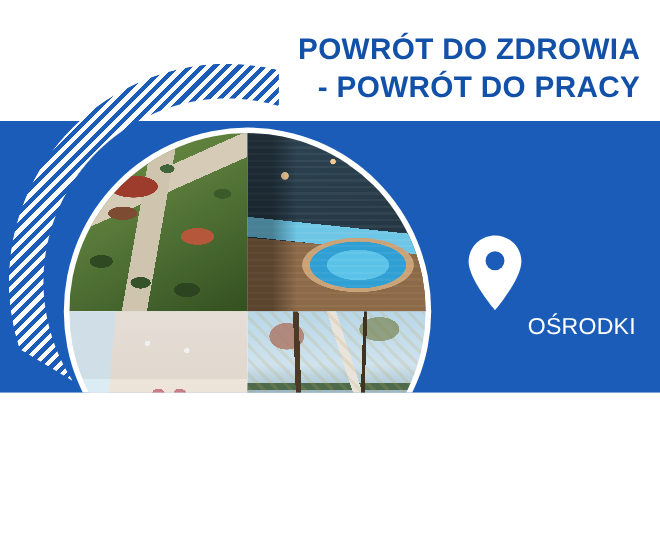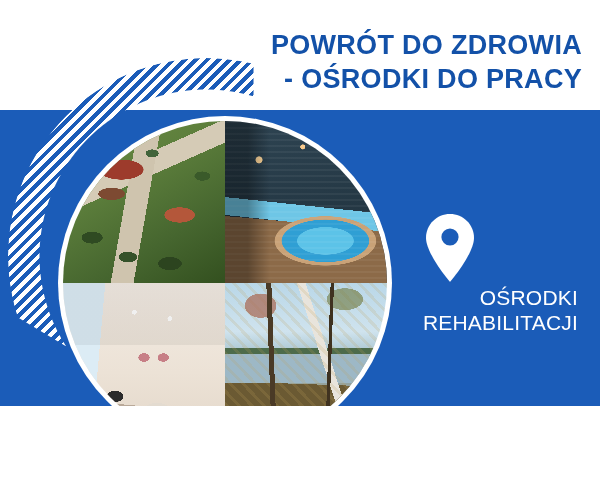--- a/index.html
+++ b/index.html
@@ -7,21 +7,21 @@
     padding: 0;
     background: #ffffff;
   }
   body {
     font-family: "Liberation Sans", sans-serif;
   }
 
   .poster {
     position: relative;
     width: 600px;
-    height: 406px;
+    height: 357px;
     background: #ffffff;
     overflow: hidden;
   }
 
   
   .blue-panel {
     position: absolute;
     left: 0;
     top: 110px;
     width: 600px;
@@ -455,42 +455,41 @@
 <div class="poster">
 
   <div class="blue-panel"></div>
 
   <div class="stripe-ring">
     <div class="stripe-ring-inner"></div>
   </div>
 
   <div class="title-block">
     <span class="title-line">POWRÓT DO ZDROWIA</span>
-    <span class="title-line">- OŚRODKI DO PRACY</span>
+    <span class="title-line">- POWRÓT DO PRACY</span>
   </div>
 
   <div class="collage-wrap">
     <div class="collage">
       <div class="quad q-aerial"></div>
       <div class="quad q-pool"></div>
       <div class="quad q-lounge"></div>
       <div class="quad q-lake"></div>
     </div>
   </div>
 
   <div class="pin-icon">
     <svg viewBox="0 0 52 70" width="52" height="70" aria-hidden="true">
       <path d="M26 1 C12.8 1 2 11.6 2 24.7 C2 41 26 69 26 69 C26 69 50 41 50 24.7 C50 11.6 39.2 1 26 1 Z" fill="#ffffff"></path>
       <circle cx="26" cy="24" r="8.6" fill="#1b5cb8"></circle>
     </svg>
   </div>
 
   <div class="caption">
     <span class="caption-line">OŚRODKI</span>
-    <span class="caption-line">REHABILITACJI</span>
   </div>
 
   <div class="footer">
     <div class="footer-inner">
 
       <div class="logo-group">
         <span class="mark-fe"></span>
         <span class="logo-cap">
           <span class="logo-title">Fundusze</span>
           <span class="logo-title">Europejskie</span>

